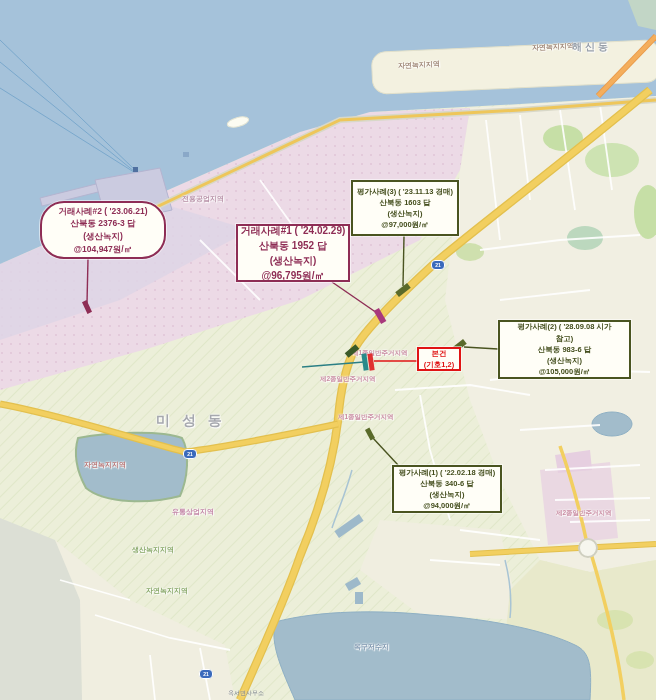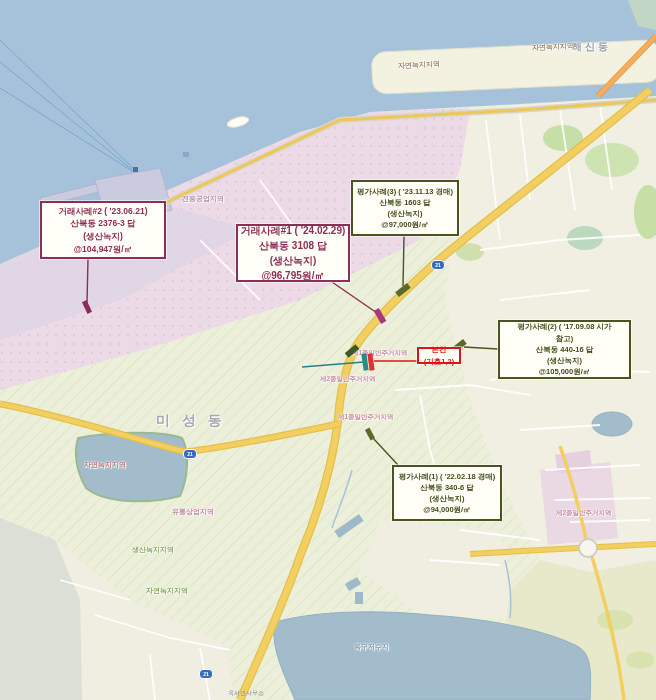--- a/index.html
+++ b/index.html
@@ -142,49 +142,49 @@
       <div class="map-label" style="left: 556px; top: 509px; color: rgb(200, 138, 160); font-size: 6.5px;">제2종일반주거지역</div>
       <div class="map-label" style="left: 354px; top: 642px; color: rgb(128, 152, 176); font-size: 7px;">옥구저수지</div>
       <div class="map-label" style="left: 156px; top: 412px; color: rgb(166, 168, 174); font-size: 14px; letter-spacing: 4px;">미 성 동</div>
       <div class="poi-label" style="left: 228px; top: 689px; color: rgb(112, 120, 128); font-size: 6px;">옥서면사무소</div>
       <div class="shield" style="left: 183px; top: 449px;">21</div>
       <div class="shield" style="left: 431px; top: 260px;">21</div>
       <div class="shield" style="left: 199px; top: 669px;">21</div>
     </div>
 
   <div id="callouts">
-      <div class="callout" style="left: 40px; top: 201px; width: 126px; height: 58px; border-color: rgb(142, 45, 85); color: rgb(142, 45, 85); font-size: 8.5px;">
+      <div class="callout" style="left: 40px; top: 201px; width: 126px; height: 58px; border-color: rgb(142, 45, 85); color: rgb(142, 45, 85); font-size: 8.5px; border-radius: 24px;">
         <div>거래사례#2 ( '23.06.21)</div>
         <div>산북동 2376-3 답</div>
         <div>(생산녹지)</div>
         <div>@104,947원/㎡</div>
       </div>
       <div class="callout" style="left: 236px; top: 224px; width: 114px; height: 58px; border-color: rgb(142, 45, 85); color: rgb(142, 45, 85); font-size: 10px;">
         <div>거래사례#1 ( '24.02.29)</div>
-        <div>산북동 3108 답</div>
+        <div>산북동 1952 답</div>
         <div>(생산녹지)</div>
         <div>@96,795원/㎡</div>
       </div>
       <div class="callout" style="left: 351px; top: 180px; width: 108px; height: 56px; border-color: rgb(74, 84, 32); color: rgb(67, 77, 28); font-size: 7.5px;">
         <div>평가사례(3) ( '23.11.13 경매)</div>
         <div>산북동 1603 답</div>
         <div>(생산녹지)</div>
         <div>@97,000원/㎡</div>
       </div>
       <div class="callout" style="left: 498px; top: 320px; width: 133px; height: 59px; border-color: rgb(74, 84, 32); color: rgb(67, 77, 28); font-size: 7.5px;">
-        <div>평가사례(2) ( '17.09.08 시가</div>
+        <div>평가사례(2) ( '28.09.08 시가</div>
         <div>참고)</div>
-        <div>산북동 440-16 답</div>
+        <div>산북동 983-6 답</div>
         <div>(생산녹지)</div>
         <div>@105,000원/㎡</div>
       </div>
-      <div class="callout" style="left: 417px; top: 347px; width: 44px; height: 17px; border-color: rgb(224, 20, 20); color: rgb(224, 20, 20); font-size: 7.5px;">
+      <div class="callout" style="left: 417px; top: 347px; width: 44px; height: 24px; border-color: rgb(224, 20, 20); color: rgb(224, 20, 20); font-size: 7.5px;">
         <div>본건</div>
         <div>(기호1,2)</div>
       </div>
-      <div class="callout" style="left: 392px; top: 465px; width: 110px; height: 56px; border-color: rgb(74, 84, 32); color: rgb(67, 77, 28); font-size: 7.5px;">
+      <div class="callout" style="left: 392px; top: 465px; width: 110px; height: 48px; border-color: rgb(74, 84, 32); color: rgb(67, 77, 28); font-size: 7.5px;">
         <div>평가사례(1) ( '22.02.18 경매)</div>
         <div>산북동 340-6 답</div>
         <div>(생산녹지)</div>
         <div>@94,000원/㎡</div>
       </div>
     </div>
 </div>
 
 </body></html>

